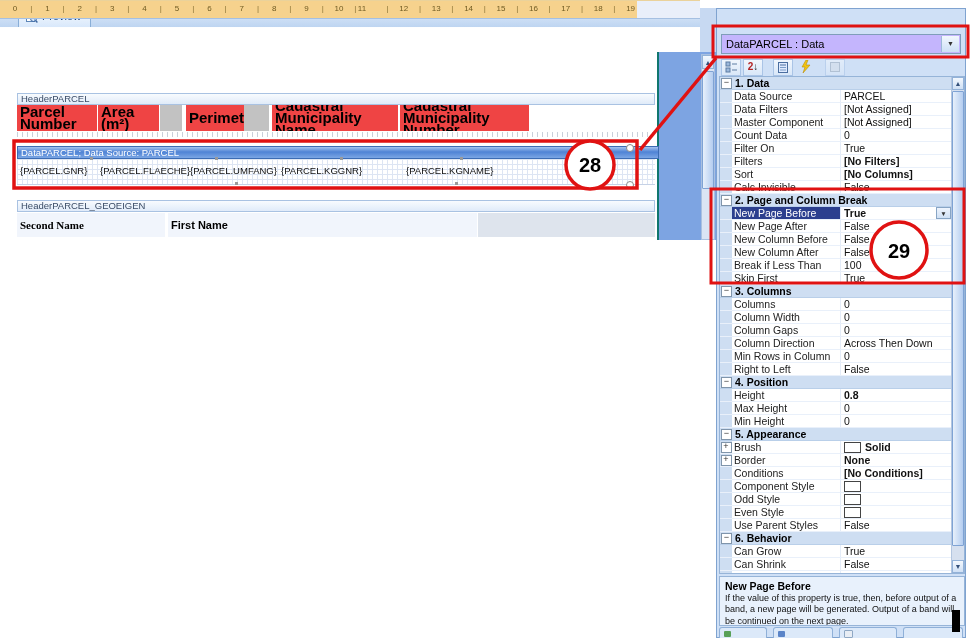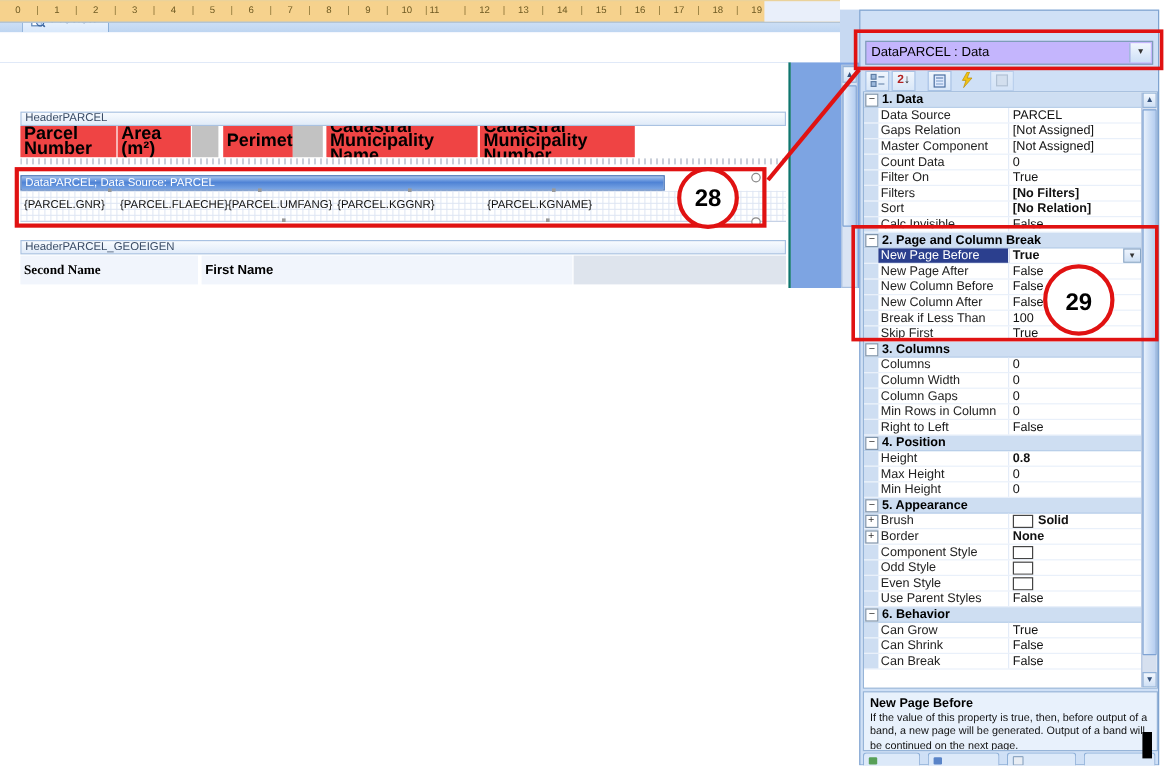--- a/index.html
+++ b/index.html
@@ -18,21 +18,21 @@
   .rnum,.rtick{position:absolute;top:3px;font-size:8px;color:#6e5a22;transform:translateX(-50%);}
   .rtick{color:#8a7335;}
   .workspace{position:absolute;left:0;top:52px;width:716px;height:188px;background:#7da4e2;}
   .sidestrip{position:absolute;left:700px;top:8px;width:16px;height:44px;background:#c7d9f2;}
   .page{position:absolute;left:0;top:0;width:657px;height:188px;background:#fff;
         border-right:2px solid #0f766e;}
   
   .bandstrip{position:absolute;left:17px;width:638px;height:12px;box-sizing:border-box;
              background:linear-gradient(#f8fbfe,#e0ebf9);border:1px solid #a9c2e2;
              font-size:9.5px;color:#3a4c66;line-height:10px;padding-left:3px;overflow:hidden;}
-  .dpstrip{position:absolute;left:17px;width:537px;height:13px;box-sizing:border-box;
+  .dpstrip{position:absolute;left:17px;width:642px;height:13px;box-sizing:border-box;
            background:linear-gradient(#a6c4ef,#4f83d5 45%,#7ba6e4);border:1px solid #3c6cb4;
            color:#fff;font-size:9.5px;line-height:11px;padding-left:3px;overflow:hidden;}
   .hcell{position:absolute;top:0;height:26px;background:#ef4444;box-sizing:border-box;
          font-size:15px;font-weight:bold;color:#000;line-height:12px;
          display:flex;flex-direction:column;justify-content:center;padding-left:3px;overflow:hidden;}
   .hspacer{position:absolute;top:0;height:26px;background:#c2c2c2;}
   .tickstrip{position:absolute;left:17px;width:638px;height:5px;
              background:repeating-linear-gradient(90deg,#c9cfd9 0 1px,transparent 1px 5px);}
   .dparea{position:absolute;left:17px;width:638px;height:25px;background:
           linear-gradient(#dde5f3 1px,transparent 1px),
@@ -266,21 +266,21 @@
           </div>
           <div class="prow prop">
             <span class="indent"></span>
             <span class="plabel">Data Source</span>
             <span class="pvalue">
               <span class="vtext">PARCEL</span>
             </span>
           </div>
           <div class="prow prop">
             <span class="indent"></span>
-            <span class="plabel">Gaps Relation</span>
+            <span class="plabel">Data Filters</span>
             <span class="pvalue">
               <span class="vtext">[Not Assigned]</span>
             </span>
           </div>
           <div class="prow prop">
             <span class="indent"></span>
             <span class="plabel">Master Component</span>
             <span class="pvalue">
               <span class="vtext">[Not Assigned]</span>
             </span>
@@ -303,21 +303,21 @@
             <span class="indent"></span>
             <span class="plabel">Filters</span>
             <span class="pvalue">
               <span class="vtext">[No Filters]</span>
             </span>
           </div>
           <div class="prow prop boldv">
             <span class="indent"></span>
             <span class="plabel">Sort</span>
             <span class="pvalue">
-              <span class="vtext">[No Relation]</span>
+              <span class="vtext">[No Columns]</span>
             </span>
           </div>
           <div class="prow prop">
             <span class="indent"></span>
             <span class="plabel">Calc Invisible</span>
             <span class="pvalue">
               <span class="vtext">False</span>
             </span>
           </div>
           <div class="prow section">
@@ -387,20 +387,27 @@
           </div>
           <div class="prow prop">
             <span class="indent"></span>
             <span class="plabel">Column Gaps</span>
             <span class="pvalue">
               <span class="vtext">0</span>
             </span>
           </div>
           <div class="prow prop">
             <span class="indent"></span>
+            <span class="plabel">Column Direction</span>
+            <span class="pvalue">
+              <span class="vtext">Across Then Down</span>
+            </span>
+          </div>
+          <div class="prow prop">
+            <span class="indent"></span>
             <span class="plabel">Min Rows in Column</span>
             <span class="pvalue">
               <span class="vtext">0</span>
             </span>
           </div>
           <div class="prow prop">
             <span class="indent"></span>
             <span class="plabel">Right to Left</span>
             <span class="pvalue">
               <span class="vtext">False</span>
@@ -445,20 +452,27 @@
               <span class="vtext">Solid</span>
             </span>
           </div>
           <div class="prow prop boldv">
             <span class="indent">
               <span class="expbox">+</span>
             </span>
             <span class="plabel">Border</span>
             <span class="pvalue">
               <span class="vtext">None</span>
+            </span>
+          </div>
+          <div class="prow prop boldv">
+            <span class="indent"></span>
+            <span class="plabel">Conditions</span>
+            <span class="pvalue">
+              <span class="vtext">[No Conditions]</span>
             </span>
           </div>
           <div class="prow prop">
             <span class="indent"></span>
             <span class="plabel">Component Style</span>
             <span class="pvalue">
               <span class="swatch"></span>
               <span class="vtext"></span>
             </span>
           </div>

